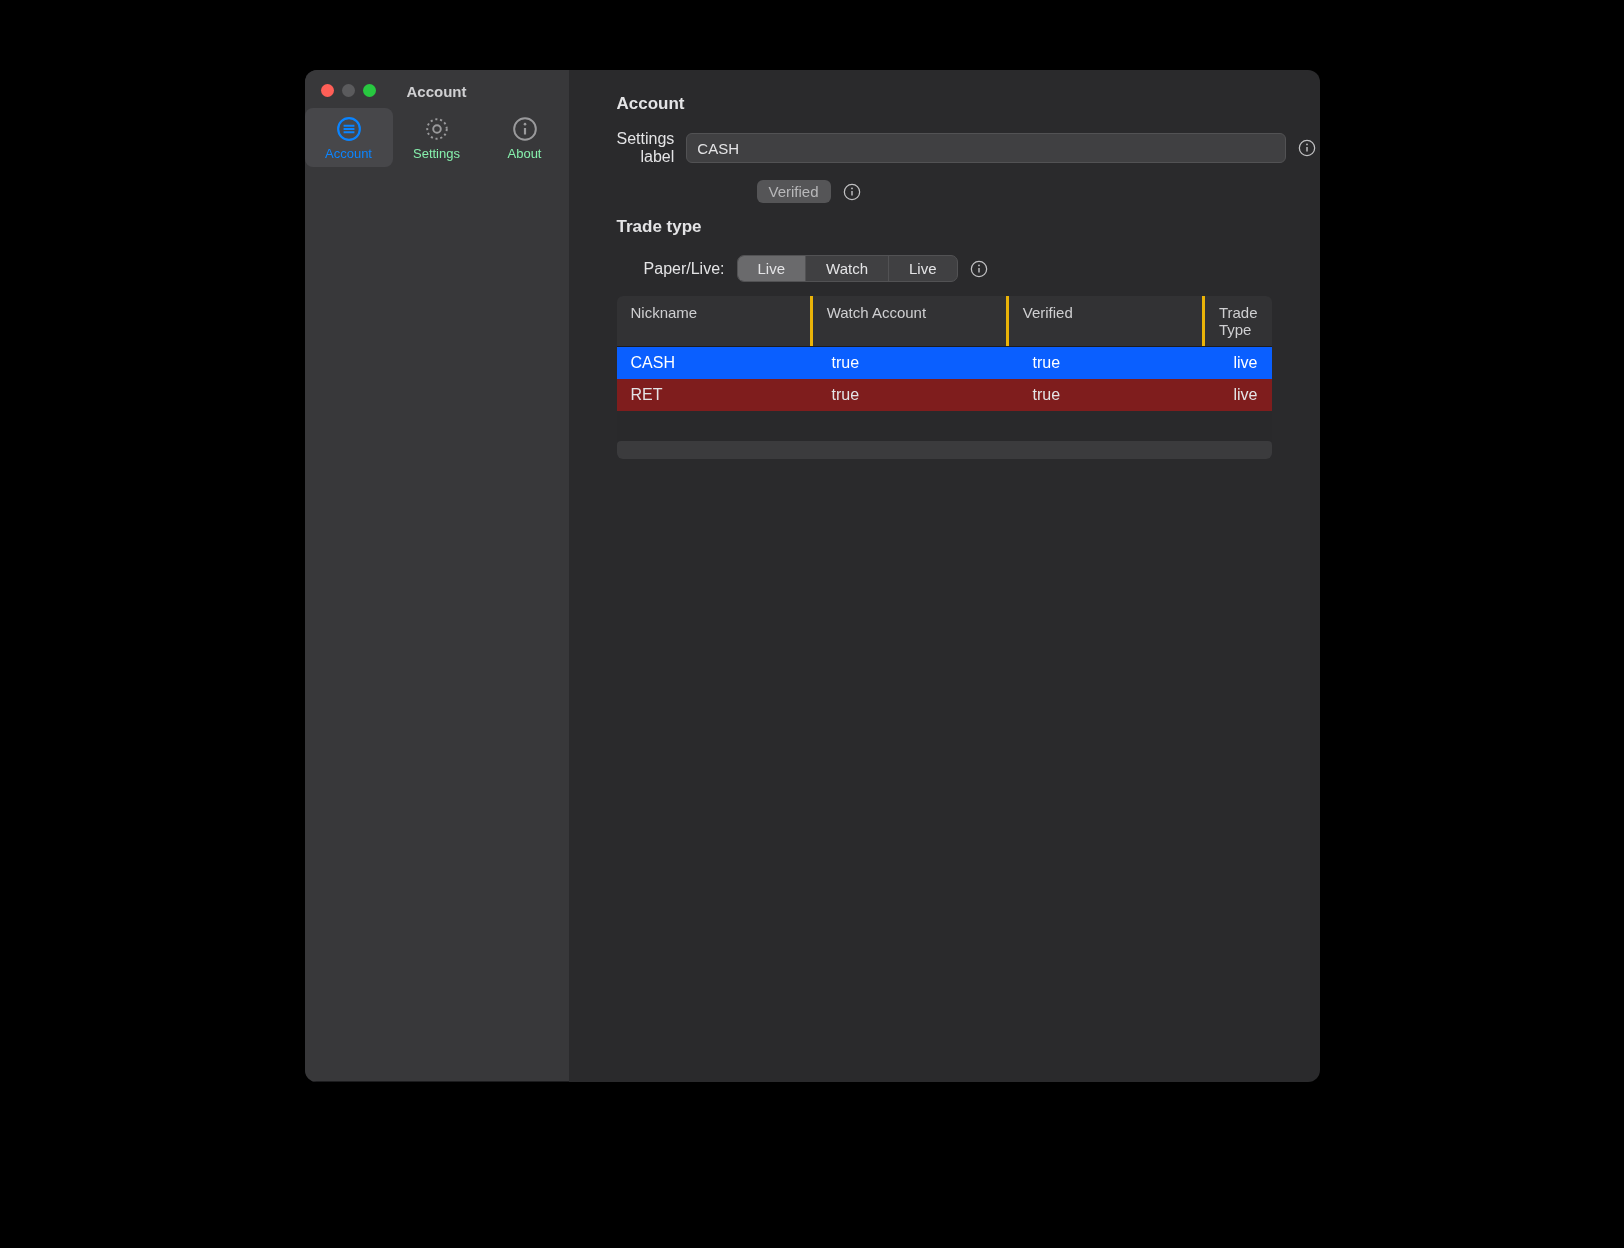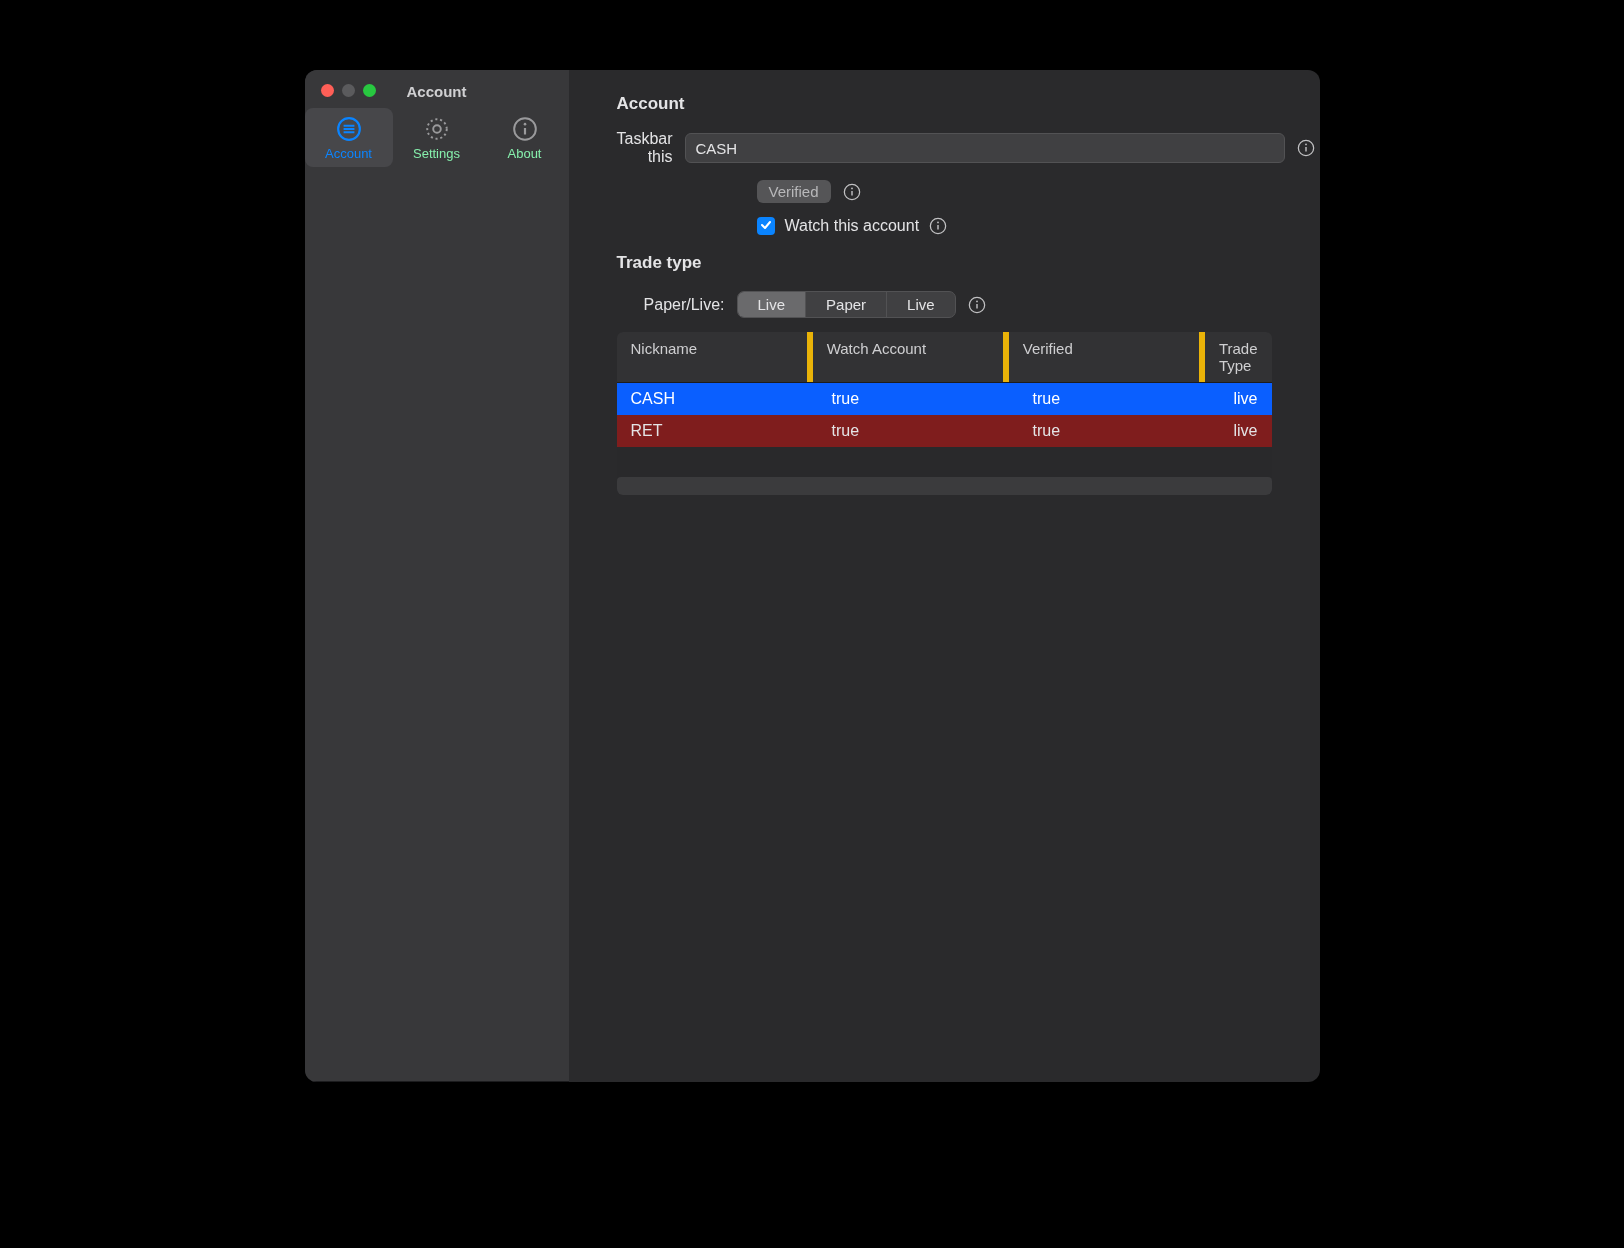--- a/index.html
+++ b/index.html
@@ -195,21 +195,21 @@
     }
     .table-header {
       display: flex;
       background: #323234;
       border-bottom: 1px solid #1c1c1e;
     }
     .th {
       padding: 8px 14px;
       font-size: 15px;
       color: #cfcfd1;
-      border-right: 6px solid #eab308;
+      border-right: 3px solid #eab308;
     }
     .th:last-child { border-right: none; }
     .col-nickname { width: 230px; }
     .col-watch { width: 230px; }
     .col-verified { width: 230px; }
     .col-trade { flex: 1; }
     .table-body .tr {
       display: flex;
       cursor: pointer;
     }
@@ -268,21 +268,21 @@
         </span>
         <span class="tab-label">About</span>
       </div>
     </div>
   </div>
 
   <div class="content">
     <div class="section-heading">Account</div>
 
     <div class="form-row">
-      <div class="form-label">Taskbar this</div>
+      <div class="form-label">Settings label</div>
       <input class="text-input" value="CASH" style="">
       <span class="info-icon">
         <svg viewBox="0 0 20 20" fill="none">
             <circle cx="10" cy="10" r="8.5" stroke="#c0c0c2" stroke-width="1.4"></circle>
             <circle cx="10" cy="6" r="1" fill="#c0c0c2"></circle>
             <line x1="10" y1="9" x2="10" y2="14" stroke="#c0c0c2" stroke-width="1.6"></line>
           </svg>
       </span>
     </div>
 
@@ -292,45 +292,28 @@
       <span class="verified-pill">Verified</span>
       <span class="info-icon">
         <svg viewBox="0 0 20 20" fill="none">
             <circle cx="10" cy="10" r="8.5" stroke="#c0c0c2" stroke-width="1.4"></circle>
             <circle cx="10" cy="6" r="1" fill="#c0c0c2"></circle>
             <line x1="10" y1="9" x2="10" y2="14" stroke="#c0c0c2" stroke-width="1.6"></line>
           </svg>
       </span>
     </div>
 
-    <div class="checkbox-row">
-      <div class="mac-checkbox">
-        <span>
-          <svg viewBox="0 0 12 12">
-              <path d="M2 6 L5 9 L10 3" stroke="#fff" stroke-width="2" fill="none" stroke-linecap="round" stroke-linejoin="round"></path>
-            </svg>
-        </span>
-      </div>
-      <span class="checkbox-label">Watch this account</span>
-      <span class="info-icon">
-        <svg viewBox="0 0 20 20" fill="none">
-            <circle cx="10" cy="10" r="8.5" stroke="#c0c0c2" stroke-width="1.4"></circle>
-            <circle cx="10" cy="6" r="1" fill="#c0c0c2"></circle>
-            <line x1="10" y1="9" x2="10" y2="14" stroke="#c0c0c2" stroke-width="1.6"></line>
-          </svg>
-      </span>
-    </div>
 
     <div class="section-heading">Trade type</div>
 
     <div class="form-row" style="margin-top:18px;">
       <div class="form-label" style="width:108px;text-align:right;">Paper/Live:</div>
       <div class="segmented">
         <div class="seg-item active">Live</div>
-        <div class="seg-item">Paper</div>
+        <div class="seg-item">Watch</div>
         <div class="seg-item">Live</div>
       </div>
       <span class="info-icon">
         <svg viewBox="0 0 20 20" fill="none">
             <circle cx="10" cy="10" r="8.5" stroke="#c0c0c2" stroke-width="1.4"></circle>
             <circle cx="10" cy="6" r="1" fill="#c0c0c2"></circle>
             <line x1="10" y1="9" x2="10" y2="14" stroke="#c0c0c2" stroke-width="1.6"></line>
           </svg>
       </span>
     </div>

